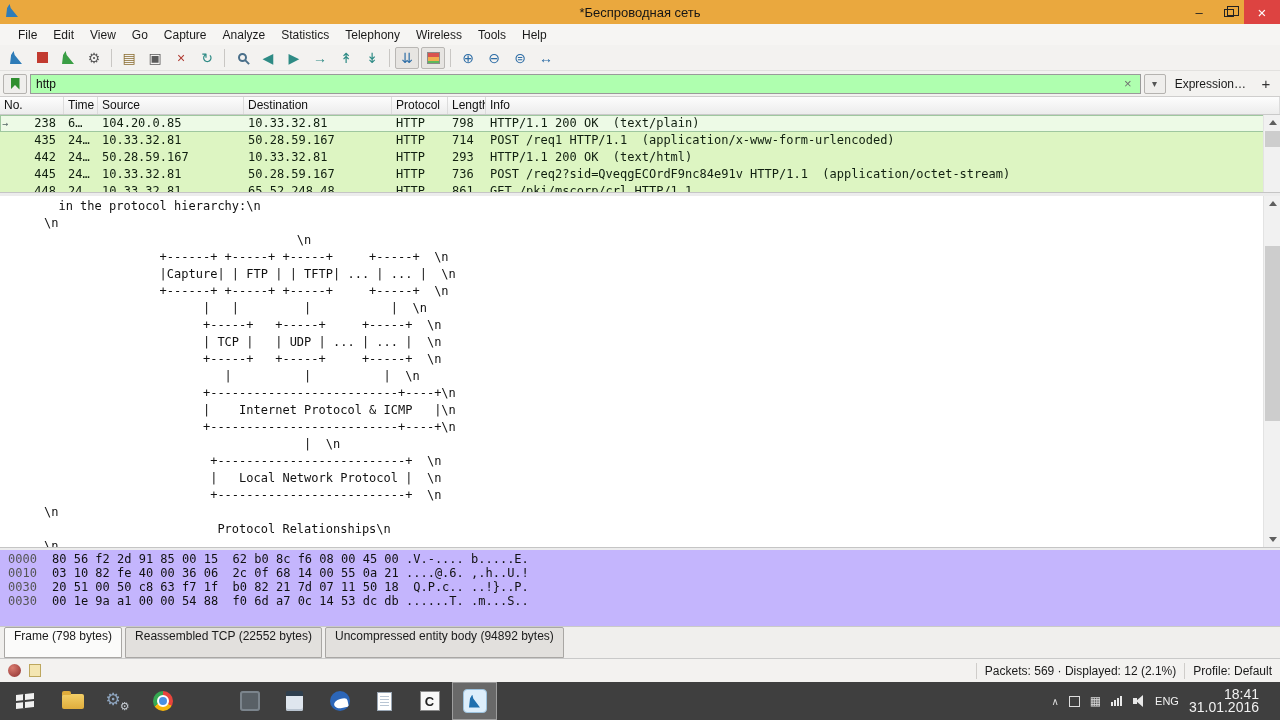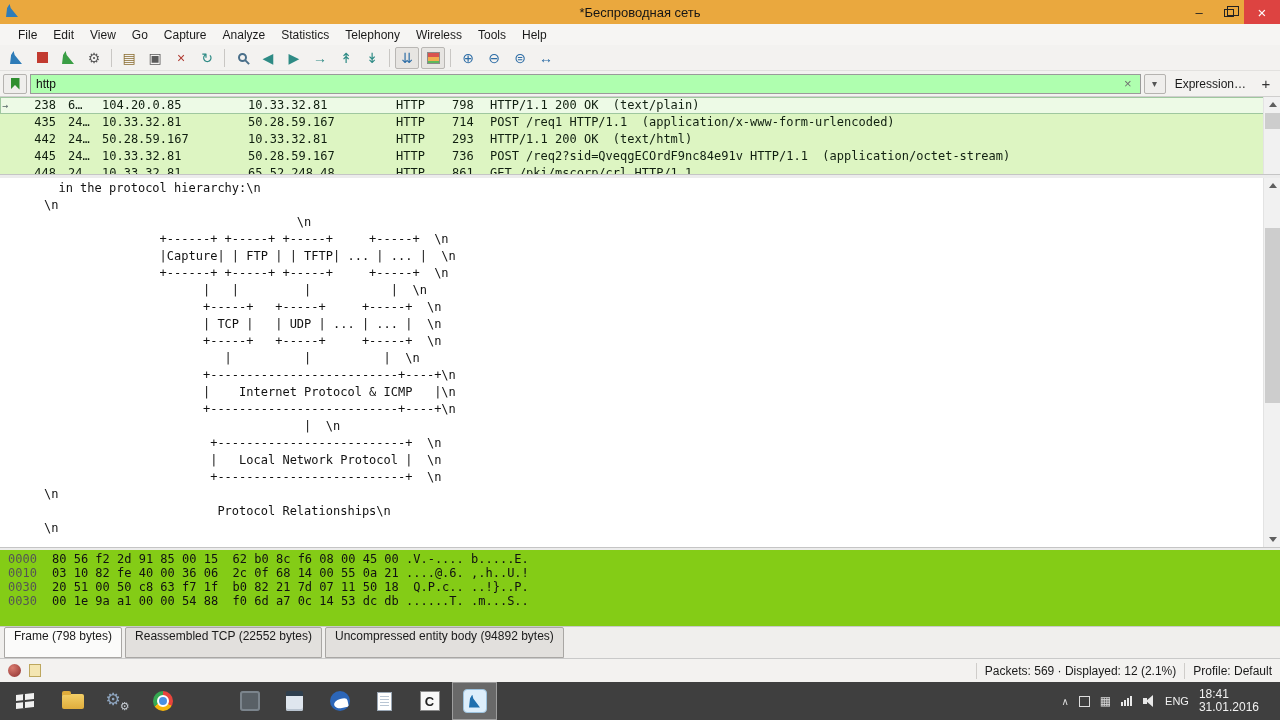--- a/index.html
+++ b/index.html
@@ -65,21 +65,21 @@
   .thumb{position:absolute;left:1px;width:15px;background:#cdcdcd}
 
   .splitter{flex:0 0 4px;background:#ececec;border-top:1px solid #c5c5c5}
   .splitter2{flex:0 0 3px;background:#ececec;border-top:1px solid #c5c5c5}
 
   
   .details{flex:1 1 auto;background:#fff;position:relative;overflow:hidden;padding-top:2px}
   .dline{font-family:"DejaVu Sans Mono",monospace;font-size:12px;line-height:17px;white-space:pre;color:#111;padding-left:44px}
 
   
-  .hex{flex:0 0 76px;background:#84cc16;padding:2px 0 0 8px;font-family:"DejaVu Sans Mono",monospace;font-size:12px;line-height:14px;color:#111}
+  .hex{flex:0 0 76px;background:#c4b5fd;padding:2px 0 0 8px;font-family:"DejaVu Sans Mono",monospace;font-size:12px;line-height:14px;color:#111}
   .hrow{white-space:pre}
   .hoff{display:inline-block;width:44px;color:#555}
   .hhex{display:inline-block;width:354px}
 
   
   .tabs{flex:0 0 22px;background:#f0efed;border-top:1px solid #c9c9c9;display:flex;align-items:center;padding-left:4px}
   .tab{padding:1px 9px 14px;border:1px solid #a9a7a4;background:#e2e0dd;margin-right:3px;border-radius:2px 2px 0 0;color:#1a1a1a}
   .tab.active{background:#fbfbfa}
 
   
@@ -120,21 +120,21 @@
   .tray-grid{color:#ddd;font-size:12px;line-height:1}
   .netbars{width:12px;height:10px;background:
     linear-gradient(#e9e9e9,#e9e9e9) left 0px bottom 0/2px 4px no-repeat,
     linear-gradient(#e9e9e9,#e9e9e9) left 3px bottom 0/2px 6px no-repeat,
     linear-gradient(#e9e9e9,#e9e9e9) left 6px bottom 0/2px 8px no-repeat,
     linear-gradient(#e9e9e9,#e9e9e9) left 9px bottom 0/2px 10px no-repeat}
   .spk{position:relative;width:12px;height:12px}
   .spk:before{content:"";position:absolute;left:0;top:3px;width:4px;height:6px;background:#e8e8e8}
   .spk:after{content:"";position:absolute;left:3px;top:0;border-top:6px solid transparent;border-bottom:6px solid transparent;border-right:7px solid #e8e8e8}
   .lang{font-size:11px;color:#f2f2f2}
-  .clock{font-size:12px;line-height:13px;color:#f2f2f2}
+  .clock{text-align:right;font-size:14px;line-height:13px;color:#f2f2f2}
   .show-desktop{width:6px;border-left:1px solid #5a5a5a}
 </style>
 </head>
 <body>
 
 <div class="screen">
   <div class="app">
 
     <div class="titlebar">
       <span class="app-ico"><span class="fin"></span></span>
@@ -241,20 +241,29 @@
         <span>http</span>
         <span class="filter-clear">×</span>
       </div>
       <div class="filter-drop">
           <span>▾</span>
         </div>
       <div class="expr-btn">Expression…</div>
       <div class="add-btn">+</div>
     </div>
 
+    <div class="pkt-header grid7">
+      <div class="hc">No.</div>
+      <div class="hc">Time</div>
+      <div class="hc">Source</div>
+      <div class="hc">Destination</div>
+      <div class="hc">Protocol</div>
+      <div class="hc">Length</div>
+      <div class="hc">Info</div>
+    </div>
 
     <div class="pkt-list">
       <div class="pkt-row grid7 selected">
         <div class="pc no"><span class="marker">→</span>238</div>
         <div class="pc">6…</div>
         <div class="pc">104.20.0.85</div>
         <div class="pc">10.33.32.81</div>
         <div class="pc">HTTP</div>
         <div class="pc">798</div>
         <div class="pc">HTTP/1.1 200 OK  (text/plain)</div>

